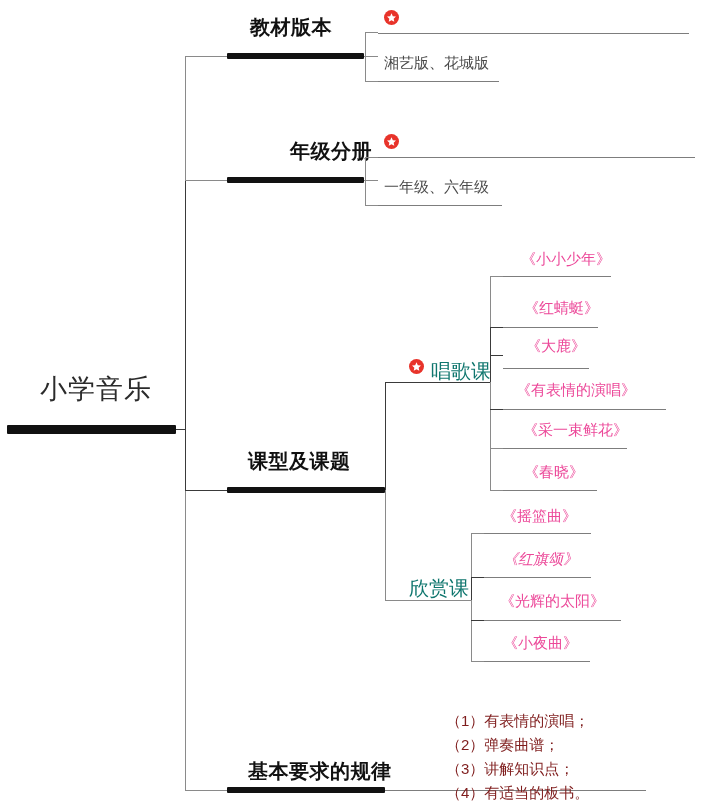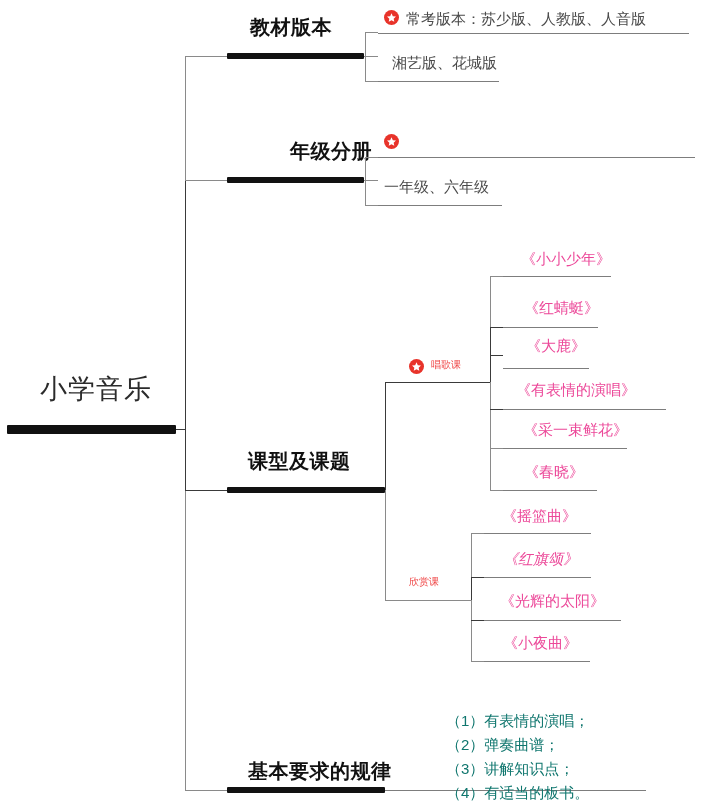--- a/index.html
+++ b/index.html
@@ -65,30 +65,30 @@
     font-size: 20px;
     font-weight: bold;
     color: #111111;
     letter-spacing: 0.5px;
   }
   .detail-label {
     font-size: 15px;
     color: #4a4a4a;
   }
   .sub-label {
-    font-size: 10px;
-    color: #ef4444;
+    font-size: 20px;
+    color: #0f766e;
   }
   .leaf-label {
     font-size: 15px;
     color: #ec4899;
   }
   .list-label {
     font-size: 15px;
-    color: #0f766e;
+    color: #7f1d1d;
     line-height: 1.62;
   }
   
   .star-icon {
     position: absolute;
     width: 15px;
     height: 15px;
     border-radius: 50%;
     background: #e8332a;
     display: flex;
@@ -118,25 +118,24 @@
 
   <div class="vline" style="left:365px; top:32px; height:50px;"></div>
   <div class="hline" style="left:364px; top:56px; width:14px;"></div>
 
   <div class="hline" style="left:365px; top:32px; width:13px;"></div>
   <div class="star-icon" style="left:384px; top:10px;">
     <svg width="11" height="11" viewBox="0 0 24 24" aria-hidden="true">
       <polygon points="12,2.6 14.9,9.0 21.8,9.8 16.7,14.5 18.1,21.4 12,17.9 5.9,21.4 7.3,14.5 2.2,9.8 9.1,9.0" fill="#ffffff"></polygon>
     </svg>
   </div>
-  <div class="label detail-label" style="left:406px; top:10px;">常考版本：苏少版、人教版、人音版</div>
   <div class="uline" style="left:378px; top:33px; width:311px;"></div>
 
   <div class="hline" style="left:365px; top:81px; width:13px;"></div>
-  <div class="label detail-label" style="left:384px; top:54px;margin-left:8px;">湘艺版、花城版</div>
+  <div class="label detail-label" style="left:384px; top:54px;">湘艺版、花城版</div>
   <div class="uline" style="left:378px; top:81px; width:121px;"></div>
 
   <div class="hline" style="left:185px; top:180px; width:44px;"></div>
   <div class="label branch-label" style="left:250px; top:139px;margin-left:40px;">年级分册</div>
   <div class="bar" style="left:227px; top:177px; width:137px;"></div>
 
   <div class="vline" style="left:365px; top:157px; height:49px;"></div>
   <div class="hline" style="left:364px; top:180px; width:14px;"></div>
 
   <div class="hline" style="left:365px; top:157px; width:13px;"></div>

